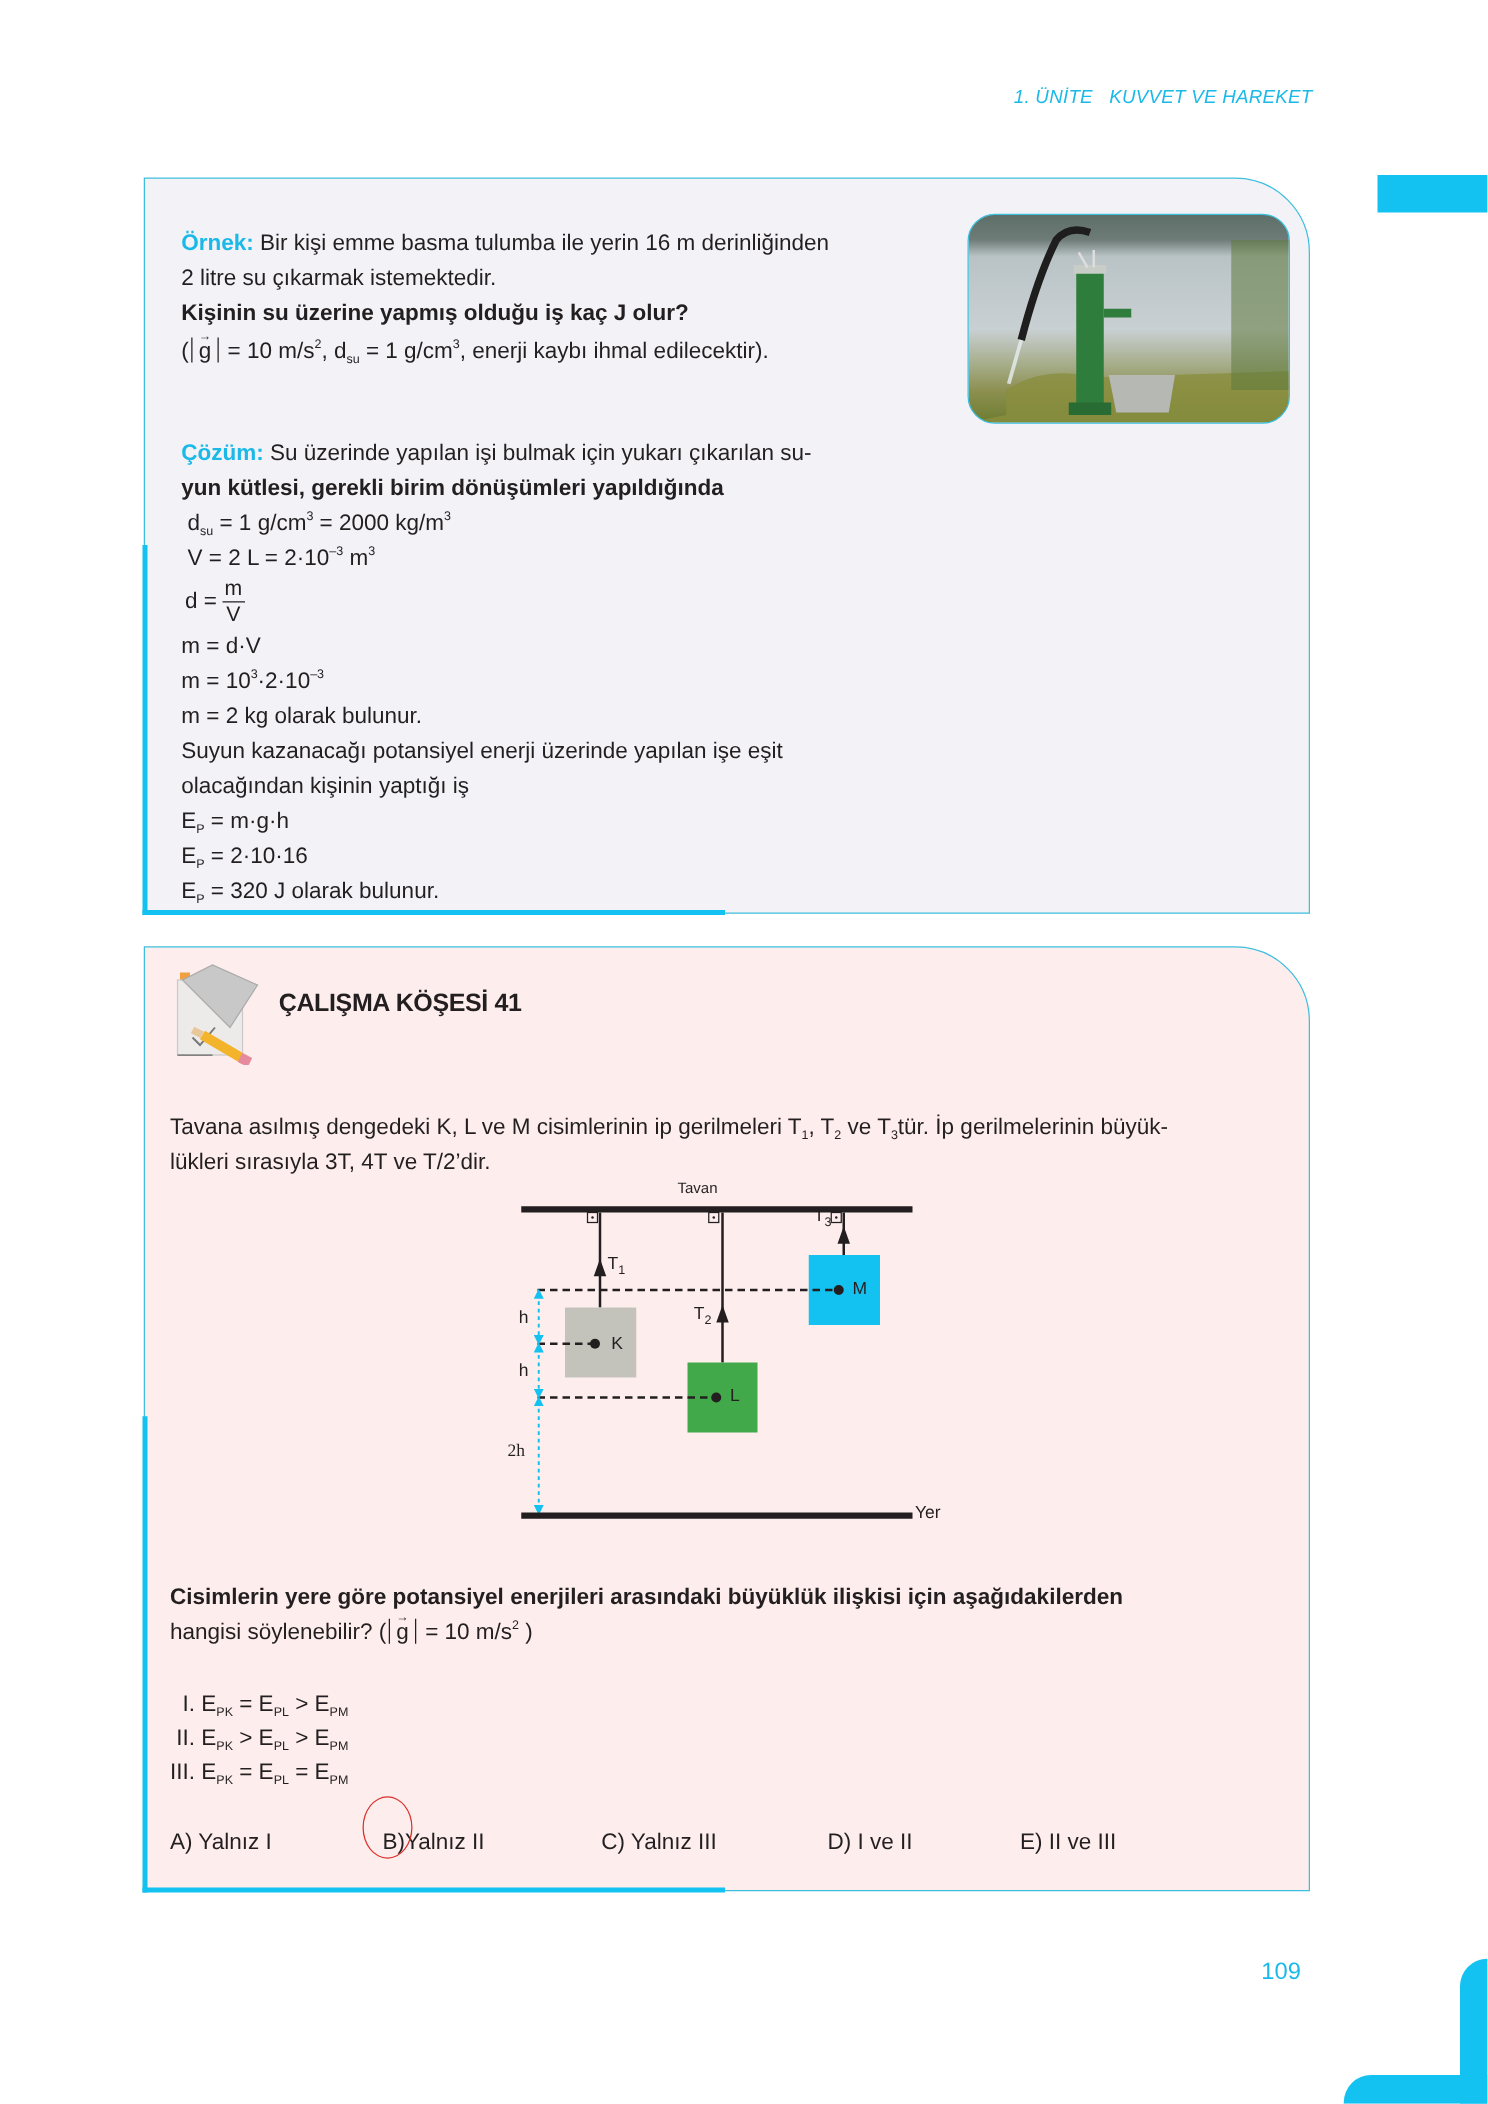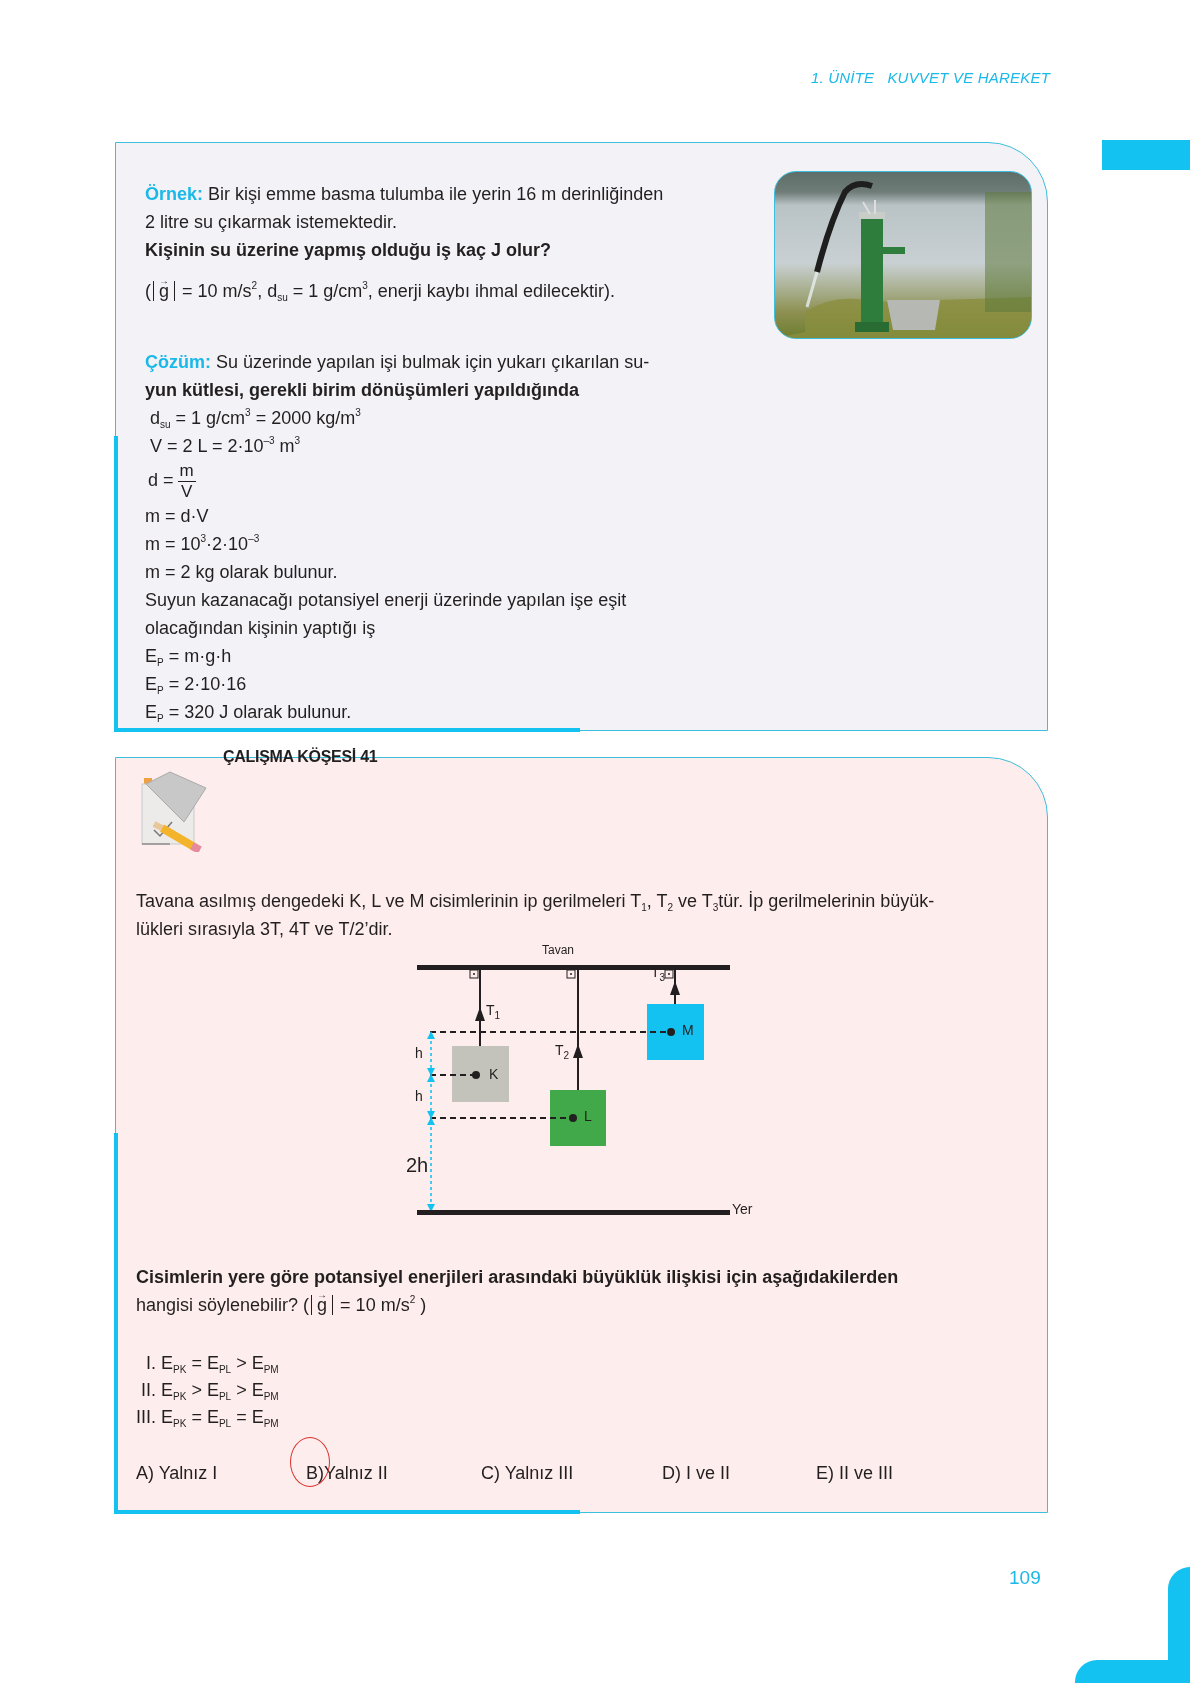--- a/index.html
+++ b/index.html
@@ -23,21 +23,21 @@
   sub, sup { font-size:10px; line-height:0; }
   sub { vertical-align:-4px; }
   sup { vertical-align:8px; }
   .vec { display:inline-block; border-left:1.5px solid #231f20; border-right:1.5px solid #231f20; padding:0 5px; line-height:20px; position:relative; margin:0 2px; }
   .vec::before { content:"→"; position:absolute; top:-10px; left:5px; font-size:10px; }
   .frac { display:inline-flex; flex-direction:column; align-items:center; vertical-align:middle; font-size:17px; line-height:20px; margin-left:4px; }
   .frac .num { border-bottom:1px solid #231f20; padding:0 2px; }
 
   .photo { position:absolute; left:774px; top:171px; width:256px; height:166px; border:1.5px solid #3cbfdd; border-radius:22px; overflow:hidden;
            background:linear-gradient(180deg,#5d6e68 0%,#6f7c78 12%,#b9c3c5 20%,#c9d0d3 55%,#a6ad8a 72%,#8c8f4f 85%,#6d7d30 100%); }
-  .title2 { position:absolute; left:223px; top:748px; font-size:16px; font-weight:bold; letter-spacing:-0.3px; }
+  .title2 { position:absolute; left:223px; top:792px; font-size:20px; font-weight:bold; letter-spacing:-0.3px; }
   .note-icon { position:absolute; left:140px; top:770px; width:68px; height:82px; }
   .circle { position:absolute; border:1.6px solid #d9302c; border-radius:50%; }
 </style>
 </head>
 <body>
 
 <div class="header">
   <span>1. ÜNİTE</span>&nbsp;&nbsp;
   <span>KUVVET VE HAREKET</span>
 </div>
@@ -47,21 +47,21 @@
   <div class="accent-left" style="top:293px;height:296px;"></div>
   <div class="accent-bottom"></div>
 </div>
 
 <div class="txt" style="left:145px;top:168px;">
   <span class="lbl">Örnek:</span>
   <span>Bir kişi emme basma tulumba ile yerin 16 m derinliğinden</span>
 </div>
 <div class="txt" style="left:145px;top:196px;">2 litre su çıkarmak istemektedir.</div>
 <div class="txt" style="left:145px;top:224px;font-weight:bold;">Kişinin su üzerine yapmış olduğu iş kaç J olur?</div>
-<div class="txt" style="left:145px;top:265px;">(<span class="vec">g</span> <span>= 10 m/s</span><sup>2</sup>, <span>d</span><sub>su</sub> <span>= 1 g/cm</span><sup>3</sup><span>, enerji kaybı ihmal edilecektir).</span></div>
+<div class="txt" style="left:145px;top:254px;">(<span class="vec">g</span> <span>= 10 m/s</span><sup>2</sup>, <span>d</span><sub>su</sub> <span>= 1 g/cm</span><sup>3</sup><span>, enerji kaybı ihmal edilecektir).</span></div>
 
 <div class="photo">
   <svg width="256" height="166" viewBox="0 0 256 166">
     <path d="M30 160 L30 140 Q60 120 100 130 L256 125 L256 166 L0 166 Z" fill="#8a8f3e" opacity="0.8"></path>
     <rect x="210" y="20" width="46" height="120" fill="#5e7a3c" opacity="0.55"></rect>
     <rect x="86" y="45" width="22" height="110" fill="#2f7d3c"></rect>
     <rect x="80" y="150" width="34" height="10" fill="#286b33"></rect>
     <rect x="84" y="40" width="26" height="7" fill="#c9cdc7"></rect>
     <path d="M108 75 L130 75 L130 82 L108 82 Z" fill="#2f7d3c"></path>
     <path d="M88 30 L95 42 M100 28 L100 42" stroke="#ddd" stroke-width="2"></path>
@@ -157,21 +157,21 @@
   <span style="position:absolute;left:142px;top:8px;font-size:12px;">Tavan</span>
   <span style="position:absolute;left:332px;top:266px;font-size:14px;">Yer</span>
   <span style="position:absolute;left:86px;top:67px;font-size:14px;"><span>T</span><sub>1</sub></span>
   <span style="position:absolute;left:155px;top:107px;font-size:14px;"><span>T</span><sub>2</sub></span>
   <span style="position:absolute;left:251px;top:29px;font-size:14px;"><span>T</span><sub>3</sub></span>
   <span style="position:absolute;left:89px;top:131px;font-size:14px;">K</span>
   <span style="position:absolute;left:184px;top:173px;font-size:14px;">L</span>
   <span style="position:absolute;left:282px;top:87px;font-size:14px;">M</span>
   <span style="position:absolute;left:15px;top:110px;font-size:14px;">h</span>
   <span style="position:absolute;left:15px;top:153px;font-size:14px;">h</span>
-  <span style="position:absolute;left:6px;top:219px;font-size:20px;">2h</span>
+  <span style="position:absolute;left:6px;top:219px;font-size:14px;font-family:Liberation Serif, serif;">2h</span>
 </div>
 
 <div class="txt" style="left:136px;top:1251px;font-weight:bold;">Cisimlerin yere göre potansiyel enerjileri arasındaki büyüklük ilişkisi için aşağıdakilerden</div>
 <div class="txt" style="left:136px;top:1279px;"><b>hangisi söylenebilir? (</b><span class="vec">g</span><span> = 10 m/s</span><sup>2</sup><span> )</span></div>
 
 <div class="txt" style="left:146px;top:1337px;"><span>I.</span> E<sub>PK</sub><span> = </span>E<sub>PL</sub><span> &gt; </span>E<sub>PM</sub></div>
 <div class="txt" style="left:141px;top:1364px;"><span>II.</span> E<sub>PK</sub><span> &gt; </span>E<sub>PL</sub><span> &gt; </span>E<sub>PM</sub></div>
 <div class="txt" style="left:136px;top:1391px;"><span>III.</span> E<sub>PK</sub><span> = </span>E<sub>PL</sub><span> =  </span>E<sub>PM</sub></div>
 
 <div class="txt" style="left:136px;top:1447px;"><b>A)</b><span> Yalnız I</span></div>

